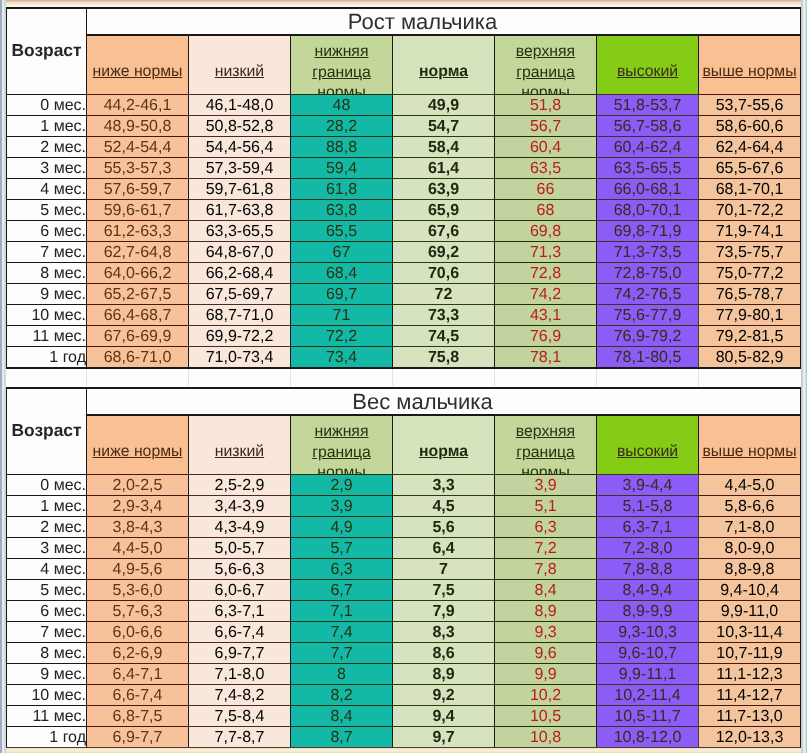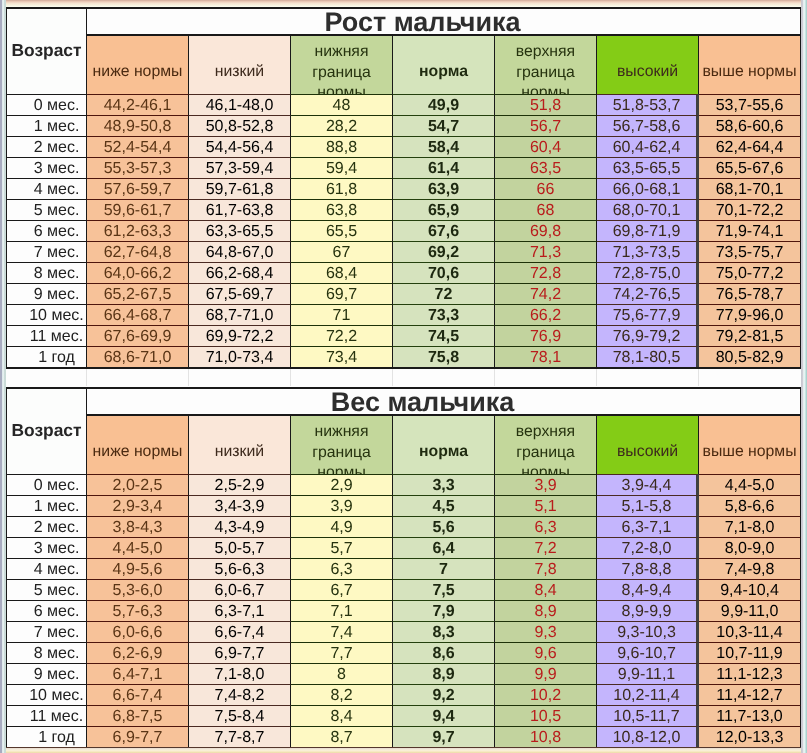--- a/index.html
+++ b/index.html
@@ -24,54 +24,54 @@
   .gapline{position:absolute;top:369px;width:1px;height:17px;background:#e3e3e3;}
   table.grid{border-collapse:separate;border-spacing:0;table-layout:fixed;position:absolute;}
   table.grid td{padding:0;margin:0;vertical-align:middle;text-align:center;
     color:#262626;white-space:normal;overflow:hidden;}
 
   
   table.grid td{box-sizing:border-box;}
   .titlerow td{height:27px;}
   tr.hdrrow td{height:60px;font-size:15.8px;line-height:20.6px;padding:0;}
   tr.hdrrow td > span{display:flex;height:58px;align-items:center;justify-content:center;
-     flex-direction:column;overflow:visible;padding-top:16px;box-sizing:border-box;}
+     flex-direction:column;overflow:visible;padding-top:16px;box-sizing:border-box;text-decoration:underline;}
   .hdrrow .oneline > span{position:relative;top:-0.7px;}
   .datarow td{height:21px;font-size:16px;line-height:17px;}
   .datarow td > span{position:relative;top:0.2px;display:inline-block;}
   td.h-age > span{position:relative;top:-1.6px;display:inline-block;height:auto;}
 
   
   .titlerow .title{background:#fdfdfd;
      border-top:2px solid #191919;border-right:1px solid #191919;
-     font-size:27px;color:#2e2e2e;padding-right:42px;line-height:20px;font-weight:bold;}
+     font-size:22px;color:#2e2e2e;padding-right:42px;line-height:20px;}
   .titlerow .title > span{position:relative;top:0.5px;display:inline-block;}
 
   
   .hdrrow td{border-top:2px solid #191919;}
   td.h-age{background:#fcfdfc;border-left:1px solid #191919;border-right:1px solid #191919;
      border-top:2px solid #191919;
      font-size:17.4px;line-height:18px;font-weight:bold;color:#171717;}
   .hdrrow .h-below-norm{background:#f9c093;color:#4b2a11;border-right:1px solid #191919;}
   .hdrrow .h-low{background:#fae7d9;color:#3d2a1d;border-right:1px solid #191919;}
   .hdrrow .h-lower-bound{background:#c3d79b;color:#26330f;border-right:1px solid #191919;}
   .hdrrow .h-norm{background:#d5e4bc;color:#1f2a10;font-weight:bold;border-right:1px solid #191919;}
   .hdrrow .h-upper-bound{background:#c3d79b;color:#26330f;border-right:1px solid #191919;}
   .hdrrow .h-high{background:#84cc16;color:#3d2a1d;border-right:1px solid #191919;}
   .hdrrow .h-above-norm{background:#f9c093;color:#4b2a11;border-right:1px solid #191919;}
 
   
   .datarow .c-age{background:#fdfdfd;color:#212121;border-top:1px solid #191919;
-     border-left:1px solid #191919;border-right:1px solid #191919;text-align:center;padding-left:20px;}
+     border-left:1px solid #191919;border-right:1px solid #191919;text-align:right;padding-left:20px;}
   .datarow .c-below-norm{background:#f7c299;color:#5a3516;border-top:1px solid #4e150c;border-right:1px solid #191919;}
   .datarow .c-low{background:#f8e7da;color:#000000;border-top:1px solid #4a2a22;border-right:1px solid #191919;}
-  .datarow .c-lower-bound{background:#fef9c3;color:#26330f;border-top:1px solid #1d3208;border-right:1px solid #191919;}
+  .datarow .c-lower-bound{background:#14b8a6;color:#26330f;border-top:1px solid #1d3208;border-right:1px solid #191919;}
   .datarow .c-norm{background:#d6e3be;color:#1d2810;font-weight:bold;border-top:1px solid #24400e;border-right:1px solid #191919;margin-left:20px;}
   .datarow .c-upper-bound{background:#c2d39e;color:#b91c1c;border-top:1px solid #1d3208;border-right:1px solid #191919;}
-  .datarow .c-high{background:#c4b5fd;color:#3a2a1d;border-top:1px solid #4a2a22;border-right:3px solid #404040;}
+  .datarow .c-high{background:#8b5cf6;color:#3a2a1d;border-top:1px solid #4a2a22;border-right:1px solid #404040;}
   .datarow .c-above-norm{background:#f4c49c;color:#000000;border-top:1px solid #4e150c;border-right:1px solid #191919;}
   .botline{position:absolute;left:6px;width:795px;height:2px;background:#191919;}
   .botline-last{height:1px;background:#54372c;}
 </style>
 </head>
 <body>
 
 <div class="sheet"></div>
 <div class="topband"></div>
 <div class="botband"></div>
@@ -225,23 +225,23 @@
 <td class="c-upper-bound"><span>74,2</span></td>
 <td class="c-high"><span>74,2-76,5</span></td>
 <td class="c-above-norm"><span>76,5-78,7</span></td>
 </tr>
 <tr class="datarow">
 <td class="c-age"><span>10 мес.</span></td>
 <td class="c-below-norm"><span>66,4-68,7</span></td>
 <td class="c-low"><span>68,7-71,0</span></td>
 <td class="c-lower-bound"><span>71</span></td>
 <td class="c-norm"><span>73,3</span></td>
-<td class="c-upper-bound"><span>66,2</span></td>
+<td class="c-upper-bound"><span>43,1</span></td>
 <td class="c-high"><span>75,6-77,9</span></td>
-<td class="c-above-norm"><span>77,9-96,0</span></td>
+<td class="c-above-norm"><span>77,9-80,1</span></td>
 </tr>
 <tr class="datarow">
 <td class="c-age"><span>11 мес.</span></td>
 <td class="c-below-norm"><span>67,6-69,9</span></td>
 <td class="c-low"><span>69,9-72,2</span></td>
 <td class="c-lower-bound"><span>72,2</span></td>
 <td class="c-norm"><span>74,5</span></td>
 <td class="c-upper-bound"><span>76,9</span></td>
 <td class="c-high"><span>76,9-79,2</span></td>
 <td class="c-above-norm"><span>79,2-81,5</span></td>
@@ -338,21 +338,21 @@
 <td class="c-above-norm"><span>8,0-9,0</span></td>
 </tr>
 <tr class="datarow">
 <td class="c-age"><span>4 мес.</span></td>
 <td class="c-below-norm"><span>4,9-5,6</span></td>
 <td class="c-low"><span>5,6-6,3</span></td>
 <td class="c-lower-bound"><span>6,3</span></td>
 <td class="c-norm"><span>7</span></td>
 <td class="c-upper-bound"><span>7,8</span></td>
 <td class="c-high"><span>7,8-8,8</span></td>
-<td class="c-above-norm"><span>7,4-9,8</span></td>
+<td class="c-above-norm"><span>8,8-9,8</span></td>
 </tr>
 <tr class="datarow">
 <td class="c-age"><span>5 мес.</span></td>
 <td class="c-below-norm"><span>5,3-6,0</span></td>
 <td class="c-low"><span>6,0-6,7</span></td>
 <td class="c-lower-bound"><span>6,7</span></td>
 <td class="c-norm"><span>7,5</span></td>
 <td class="c-upper-bound"><span>8,4</span></td>
 <td class="c-high"><span>8,4-9,4</span></td>
 <td class="c-above-norm"><span>9,4-10,4</span></td>

